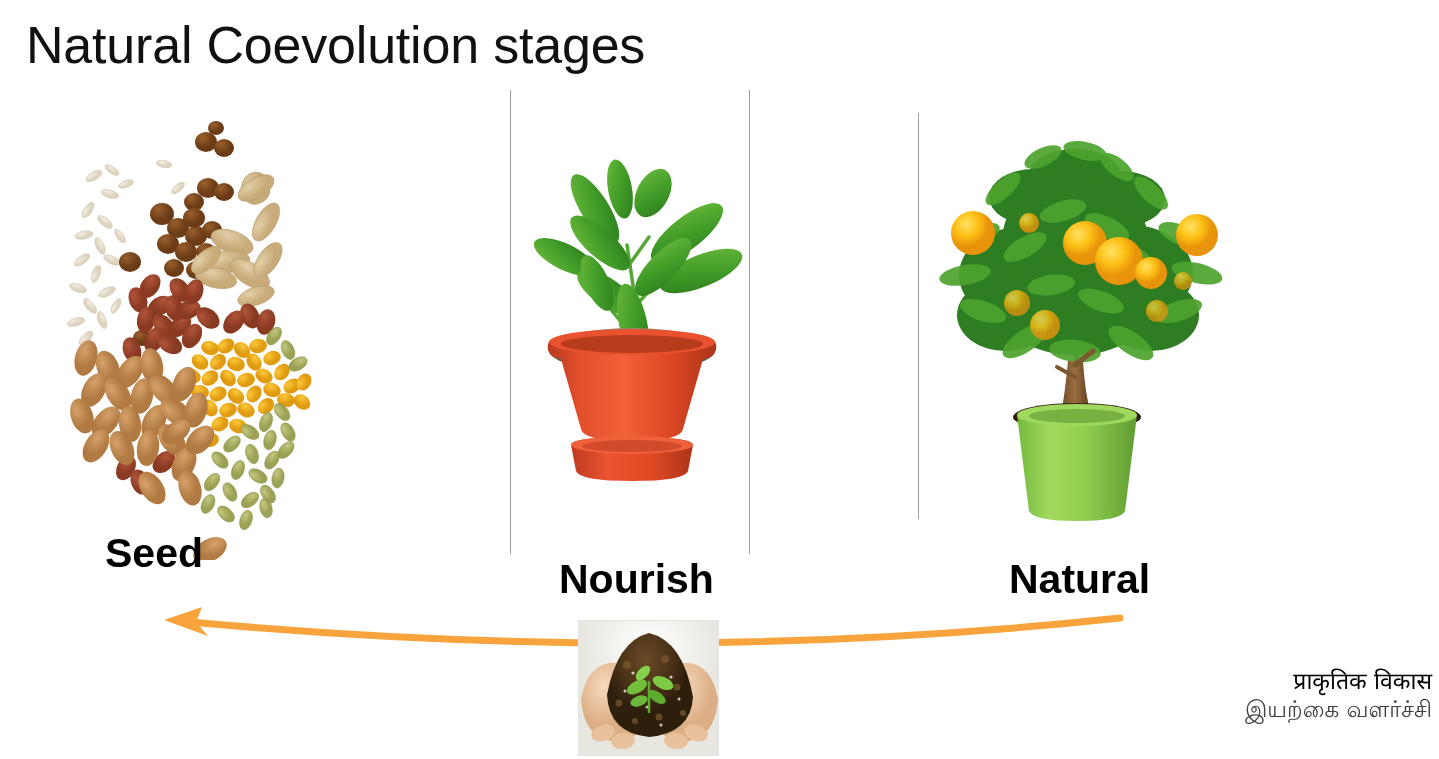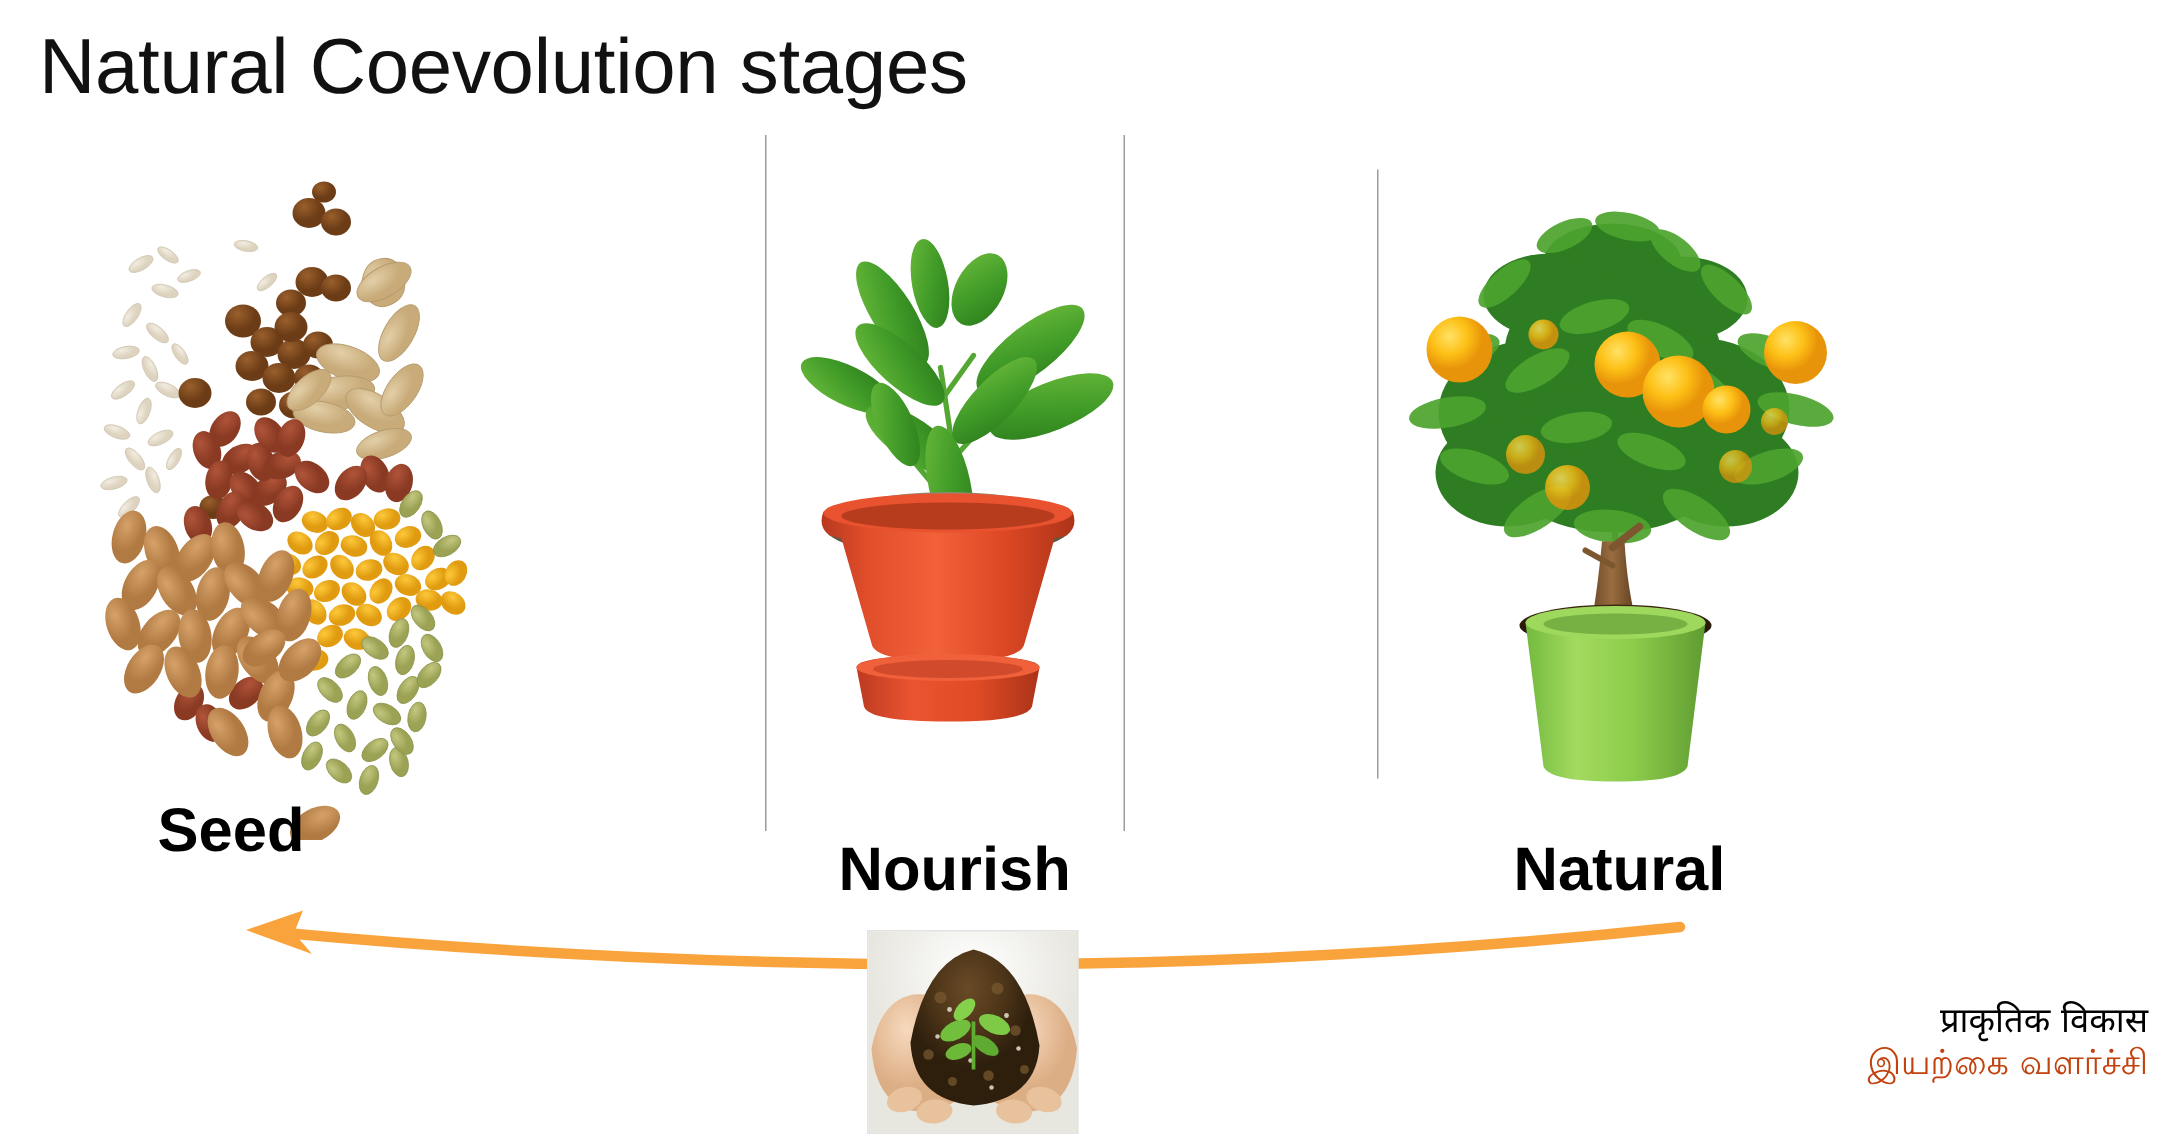--- a/index.html
+++ b/index.html
@@ -88,21 +88,21 @@
   
   .translation {
     position: absolute;
     right: 7px;
     font-size: 23px;
     line-height: 1.14;
     white-space: nowrap;
     font-family: "DejaVu Sans", "Liberation Sans", sans-serif;
   }
   #translation-hi { top: 668px; color: #000000; }
-  #translation-ta { top: 696px; color: #c2410c; }
+  #translation-ta { top: 696px; color: #404040; }
 </style>
 </head>
 <body>
 
 <div id="slide">
 
   <div id="title">Natural Coevolution stages</div>
 
   <div id="divider-1" class="divider"></div>
   <div id="divider-2" class="divider"></div>

